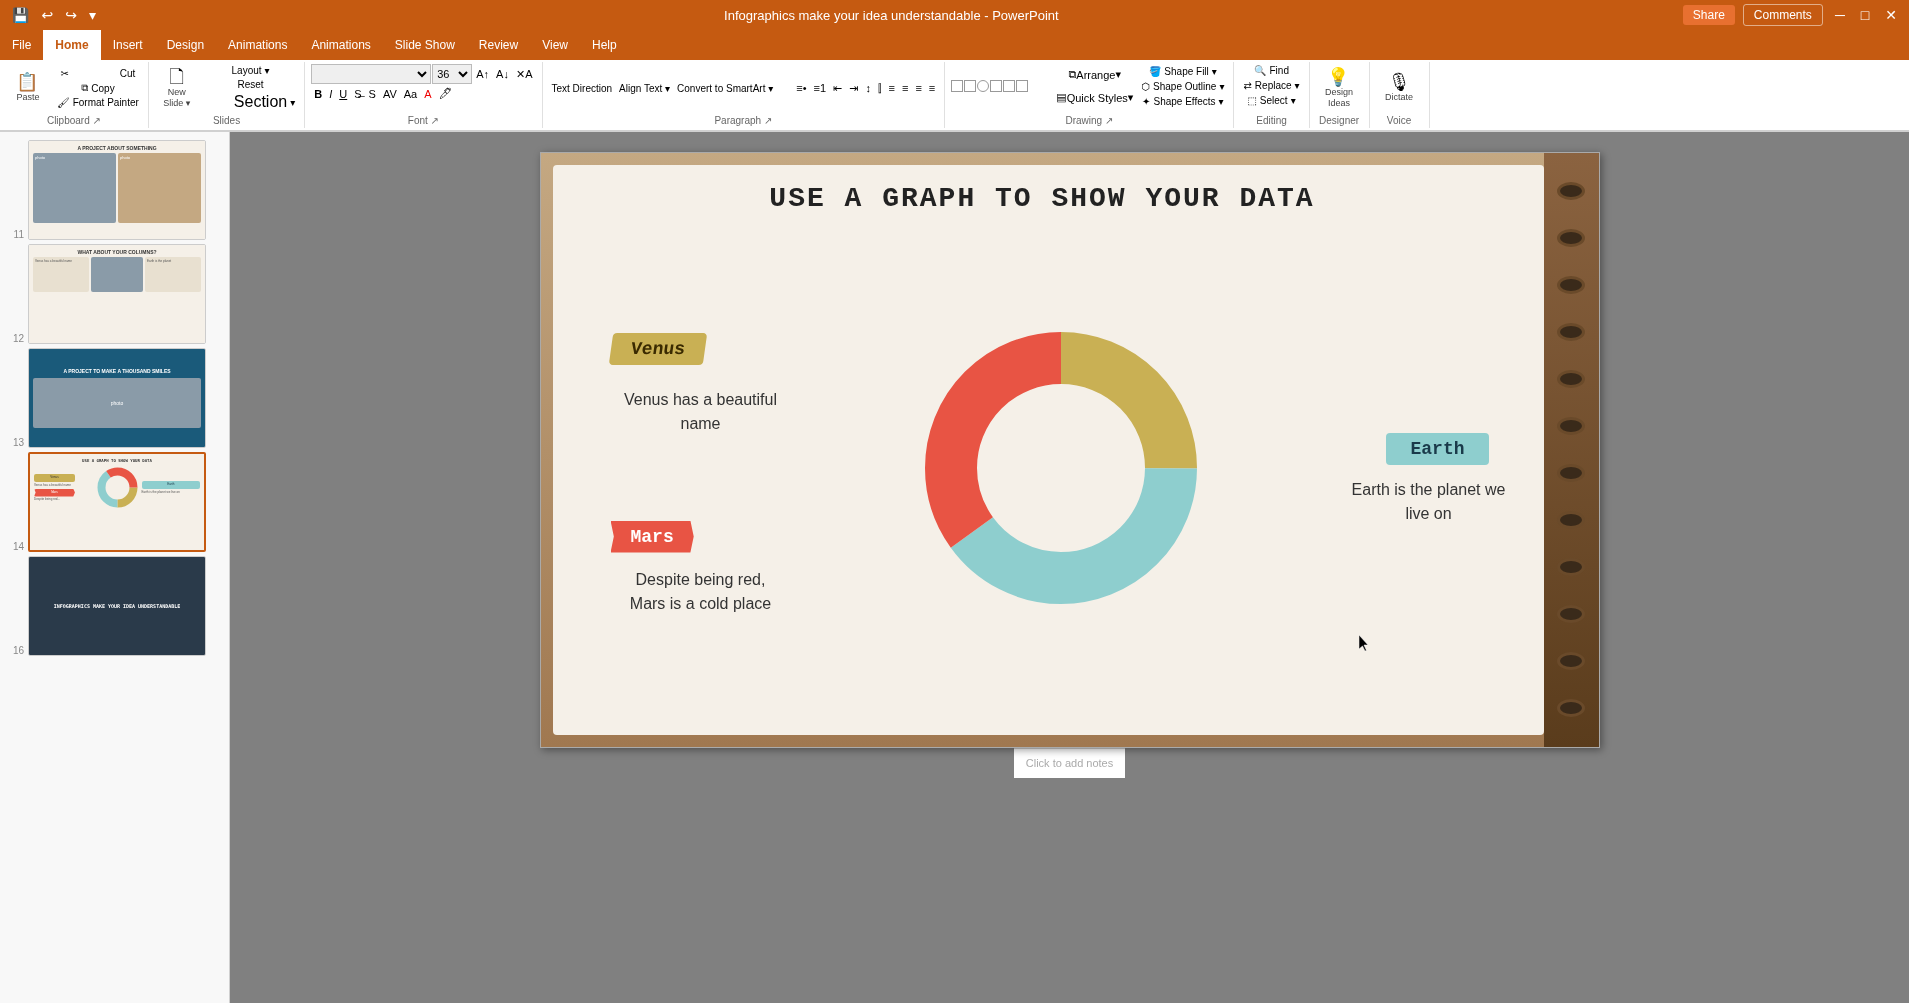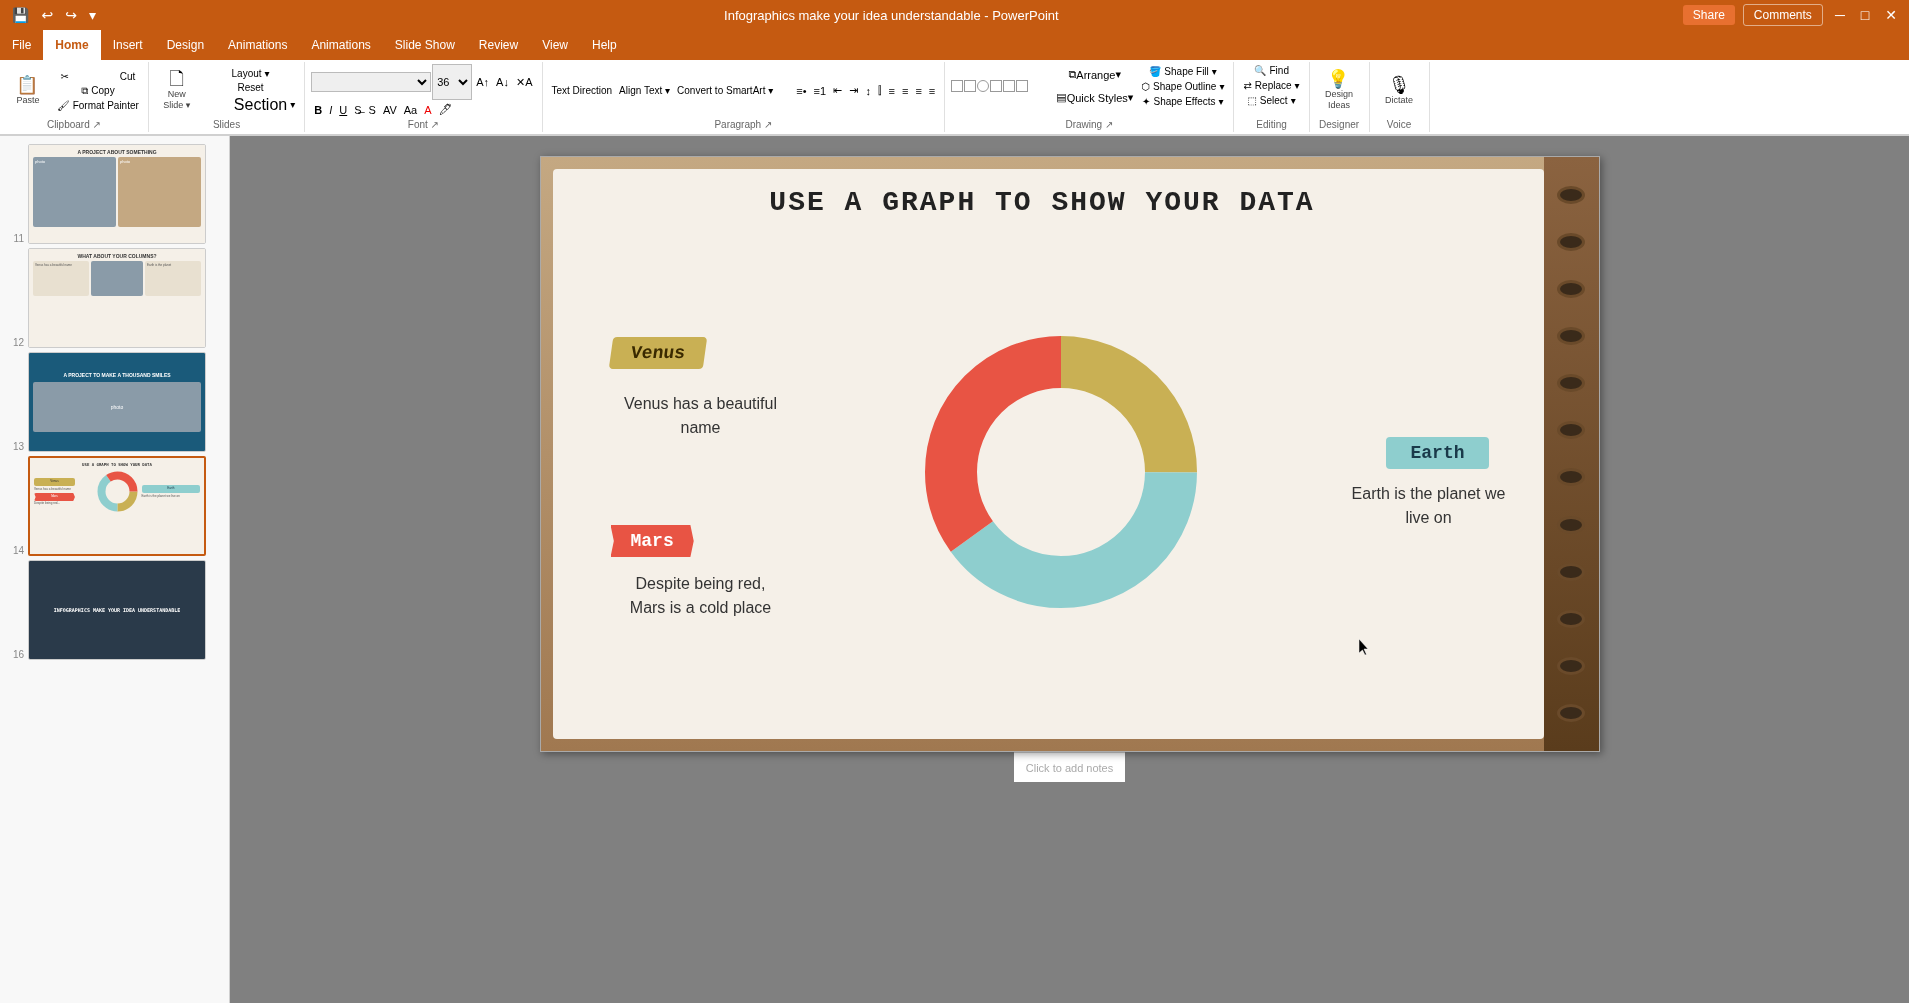--- a/index.html
+++ b/index.html
@@ -66,21 +66,21 @@
     
     .donut-chart { position: absolute; top: 155px; left: 360px; width: 320px; height: 320px; }
 
     
     .notes-area { height: 30px; background: #fff; border-top: 1px solid #d0d0d0; display: flex; align-items: center; padding: 0 12px; font-size: 11px; color: #999; }
 
     
     .fmt-row { display: flex; align-items: center; gap: 1px; }
     .fmt-btn { font-size: 11px; padding: 1px 3px; cursor: pointer; border-radius: 2px; border: none; background: transparent; }
     .font-select { width: 120px; height: 20px; font-size: 11px; border: 1px solid #bbb; }
-    .size-select { width: 40px; height: 36px; font-size: 11px; border: 1px solid #bbb; }
+    .size-select { width: 40px; height: 20px; font-size: 11px; border: 1px solid #bbb; }
 
     
     .slide-panel::-webkit-scrollbar { width: 6px; }
     .slide-panel::-webkit-scrollbar-thumb { background: #bbb; border-radius: 3px; }
     .thumb-14 { background: #f5f0e8; }
   </style>
 </head>
 <body>
 
 <div class="title-bar">

